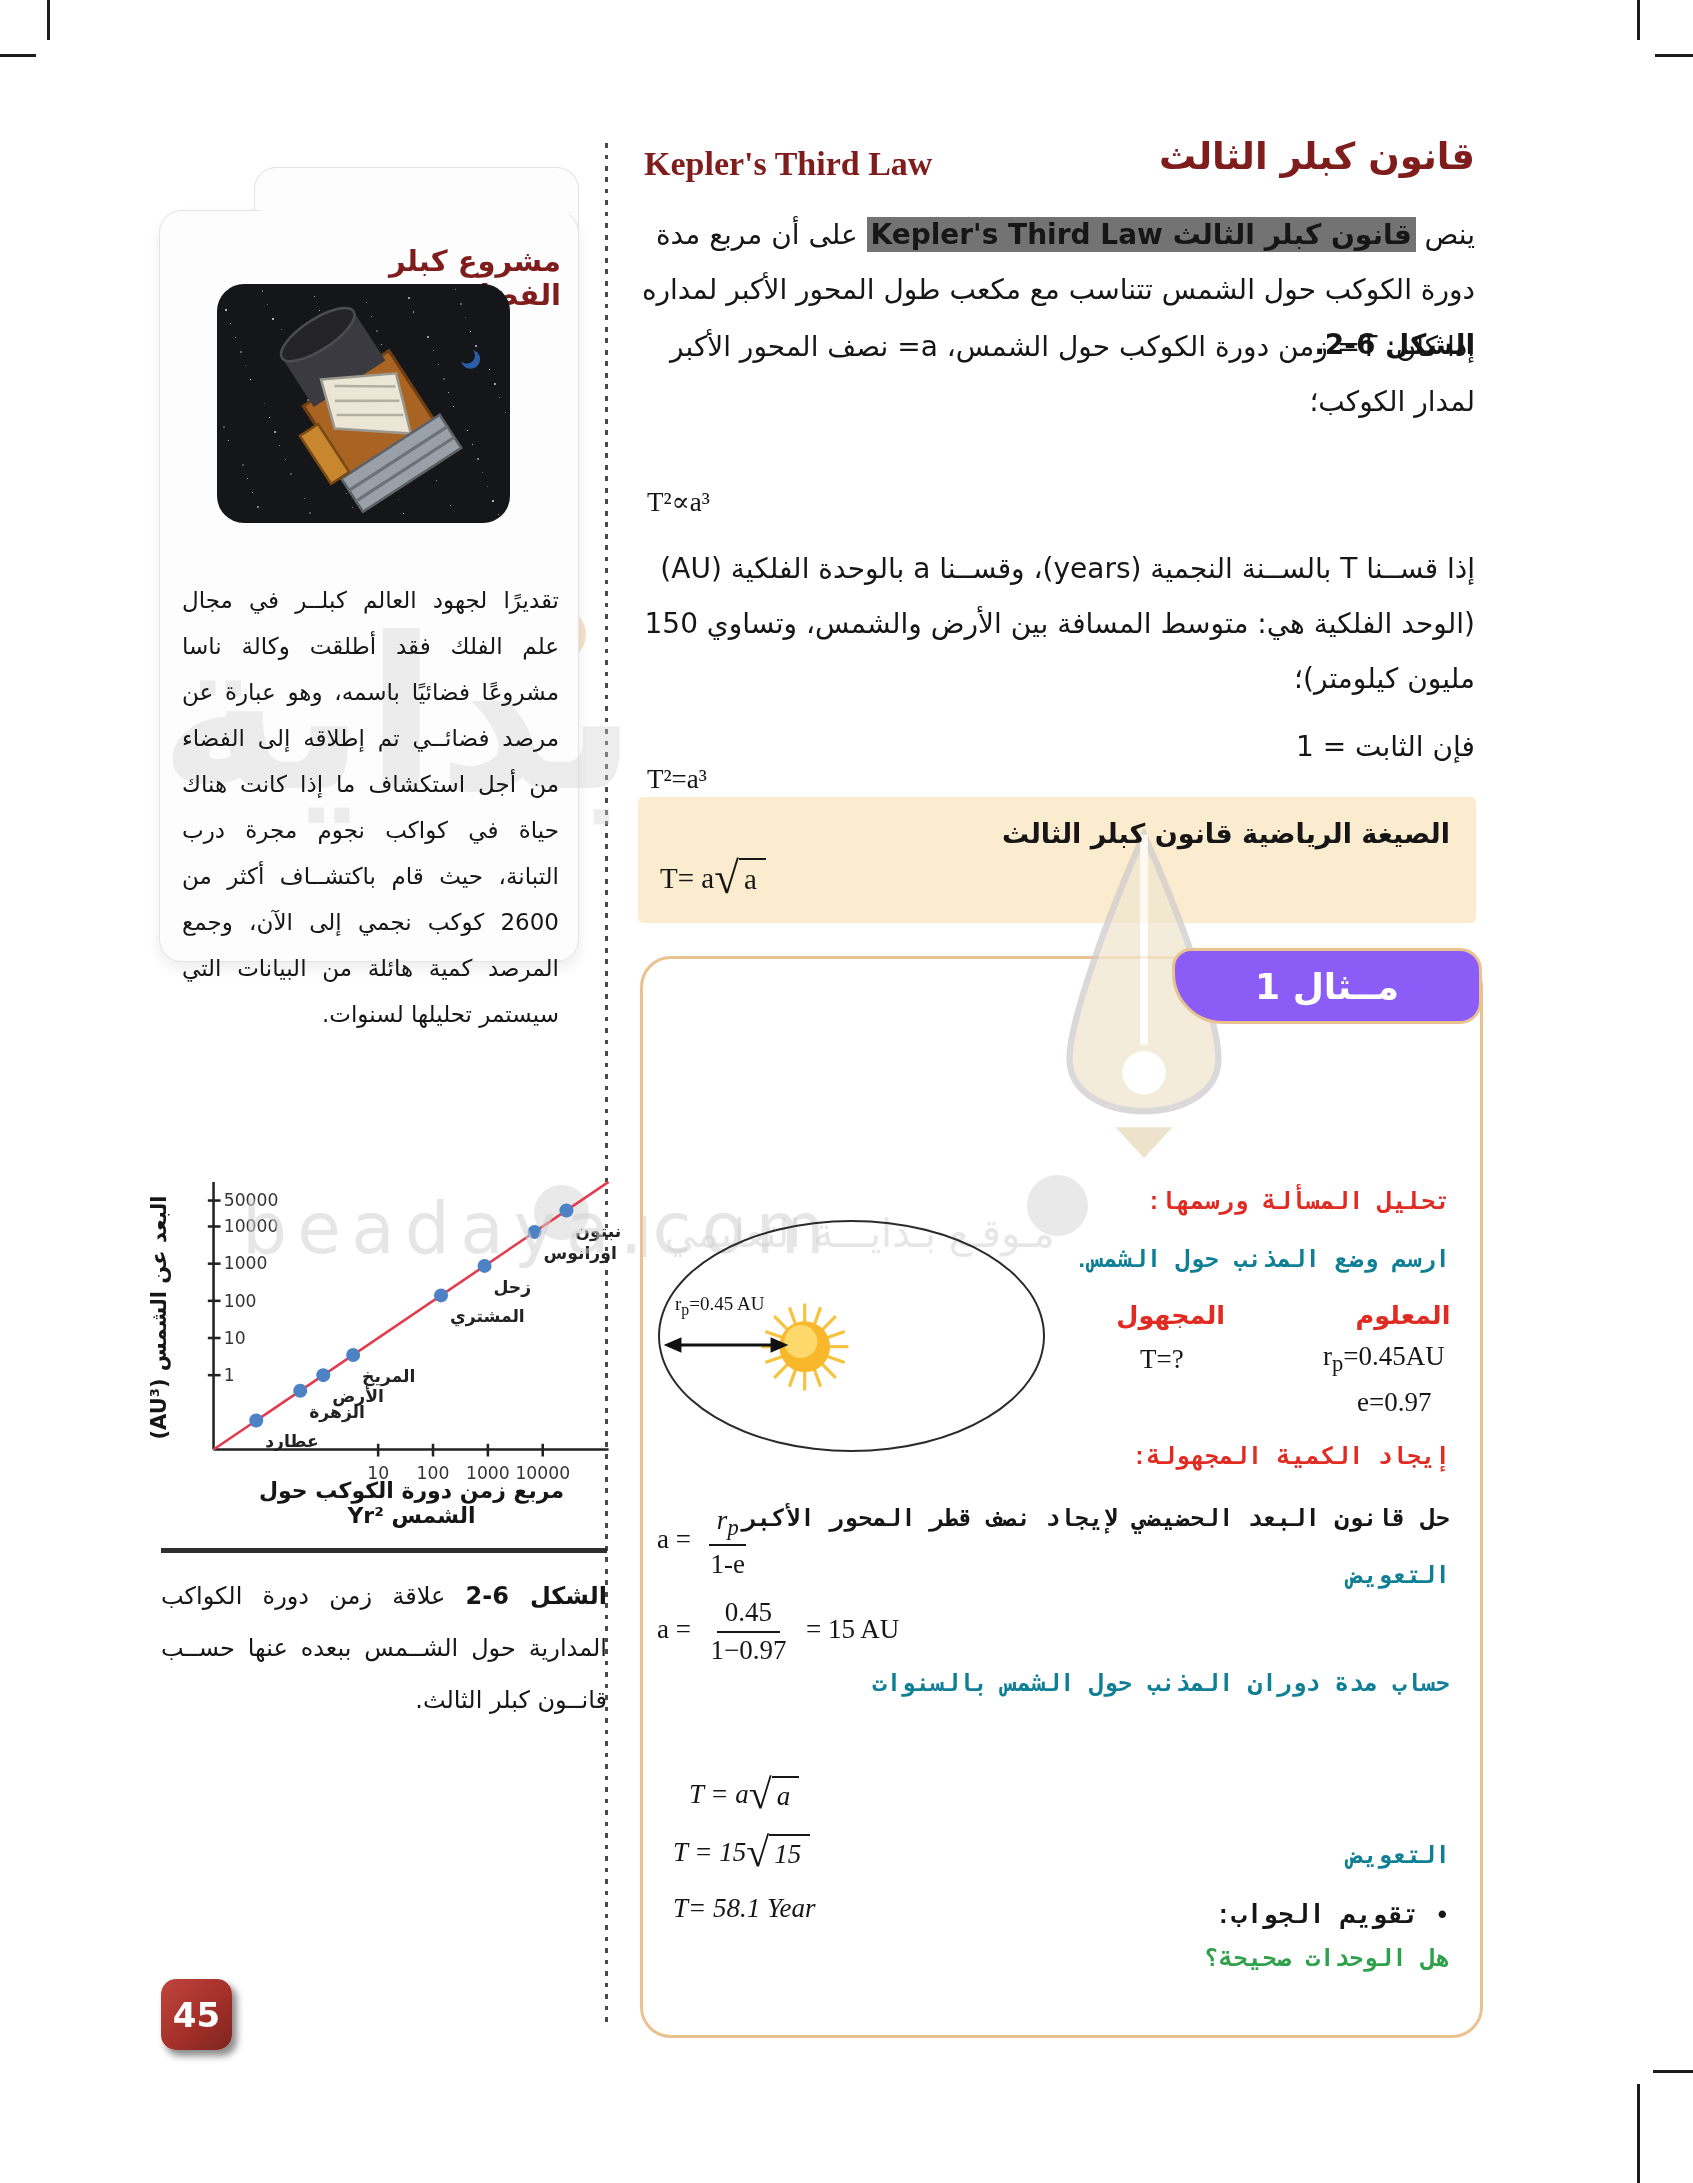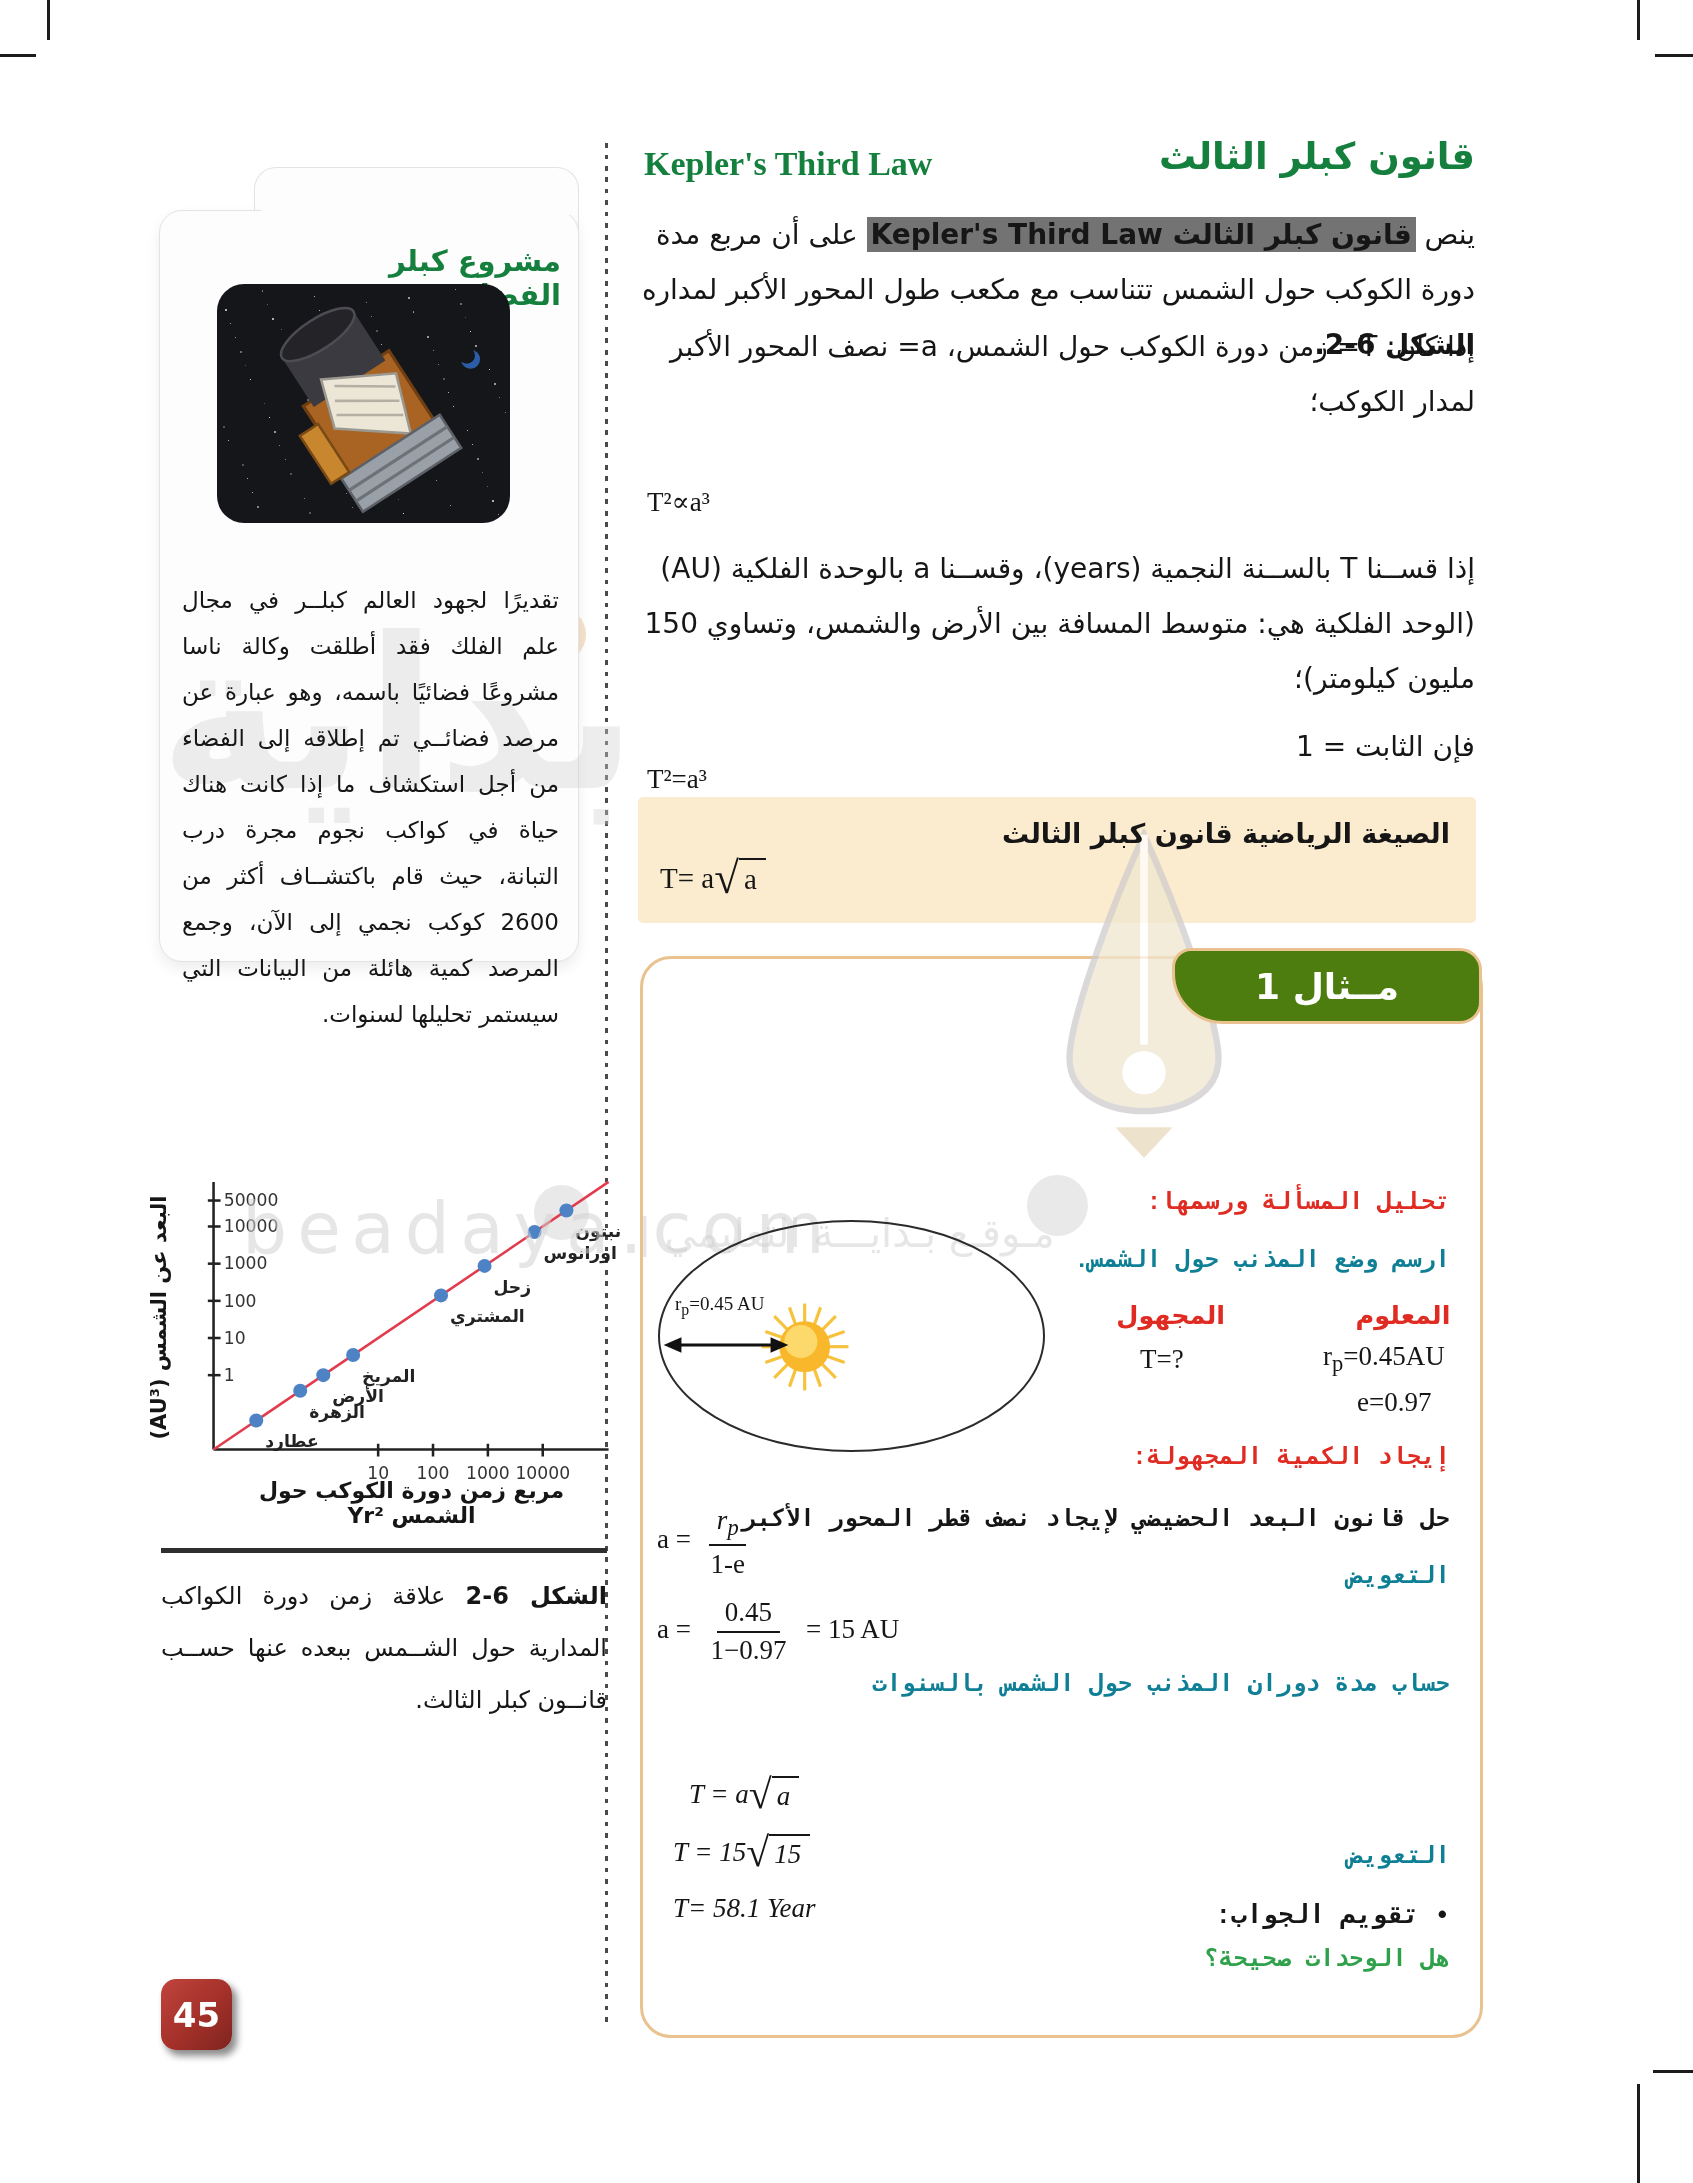--- a/index.html
+++ b/index.html
@@ -2,21 +2,21 @@
 <html lang="ar" style="font-size:10.2px"><head>
 <meta charset="utf-8">
 <style>
   html,body{margin:0;padding:0;background:#ffffff;}
   #page{position:relative;width:1694px;height:2183px;background:#fff;overflow:hidden;
         font-family:"DejaVu Sans",sans-serif;color:#161616;}
   .abs{position:absolute;}
   .ar{direction:rtl;unicode-bidi:embed;}
   .ser{font-family:"Liberation Serif","DejaVu Serif",serif;}
   .bold{font-weight:bold;}
-  .red{color:#15803d;}
+  .red{color:#7f1d1d;}
   .redlbl{color:#e02b22;}
   .teal{color:#0f7f96;}
   .green{color:#2fa14b;}
 
   
   .crop{background:#1c1c1c;z-index:9;}
 
   
   #sep{left:605px;top:143px;width:2.6px;height:1886px;z-index:2;
        background:repeating-linear-gradient(#4a4a4a 0 4.5px,transparent 4.5px 11.5px);}
@@ -75,21 +75,21 @@
   .sqrt .bod{border-top:2.6px solid #161616;padding:3.8px 9px 0 5.1px;margin-top:4.5px;}
 
   
   #fbox{left:638px;top:797px;width:838px;height:126px;background:#fbeccf;border-radius:5.1px;z-index:2;}
   #fbox-title{left:663px;top:818px;width:787px;text-align:right;font-size:27px;z-index:5;}
   #fbox-eq{left:660px;top:853px;font-size:29px;z-index:5;}
 
   
   #exbox{left:640px;top:956px;width:837px;height:1076px;border:3.2px solid #e9c28f;
          border-radius:31px;background:transparent;z-index:2;}
-  #badge{left:1172px;top:948px;width:304px;height:70px;background:#4d7c0f;
+  #badge{left:1172px;top:948px;width:304px;height:70px;background:#8b5cf6;
          border:3.2px solid #e9c28f;border-radius:19px 22px 22px 51px;color:#fff;z-index:6;
          display:flex;align-items:center;justify-content:center;font-size:36px;font-weight:bold;}
   .exlbl{left:663px;width:787px;text-align:right;font-size:24px;z-index:5;font-family:Liberation Mono, monospace;}
   #problem{left:666px;top:1066px;width:784px;font-size:27px;line-height:55px;
            text-align:justify;text-align-last:right;z-index:5;}
 
   
   #orbit{left:658px;top:1220px;width:383px;height:228px;border:2.6px solid #2b2b2b;
          border-radius:50%;z-index:5;background:transparent;}
   #sun{left:759px;top:1301px;z-index:5;}

